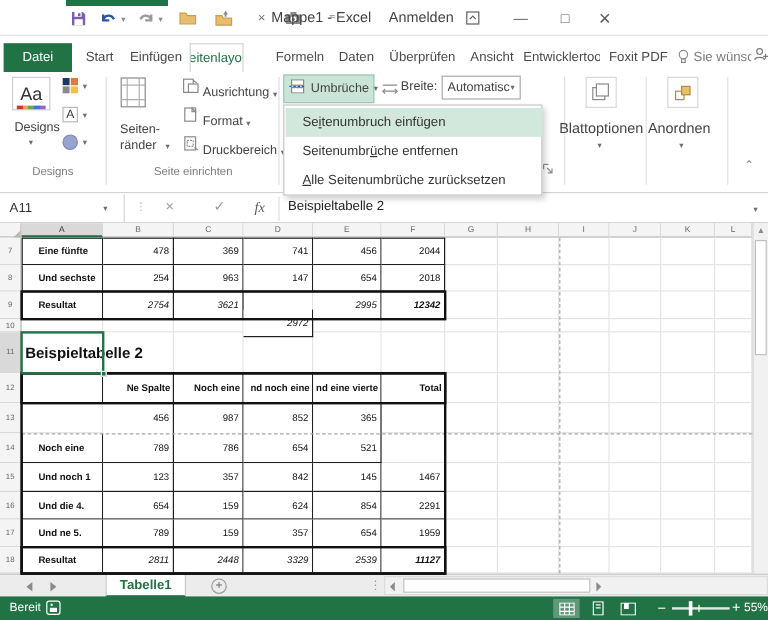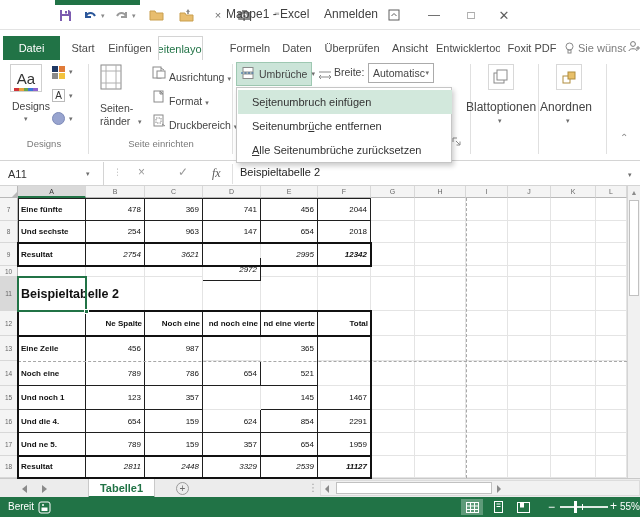--- a/index.html
+++ b/index.html
@@ -38,21 +38,21 @@
   .namebox{left:0;top:0;width:104px;height:23px;border-right:1px solid #d4d4d4;font-size:11px;color:#333;display:flex;align-items:center;padding-left:8px;}
   .fx-sym{top:3px;font-size:12px;color:#9a9a9a;}
   .formula-text{left:240px;top:4px;font-size:11px;color:#222;}
   
   .colhead{top:186px;height:12px;background:#f4f4f4;border-right:1px solid #d8d8d8;border-bottom:1px solid #b8b8b8;font-size:7px;color:#666;display:flex;align-items:center;justify-content:center;}
   .colhead.sel{background:#d9d9d9;border-bottom:2px solid #217346;color:#333;}
   .rowhead{left:0;width:18px;background:#f4f4f4;border-right:1px solid #b8b8b8;border-bottom:1px solid #d8d8d8;font-size:6.5px;color:#666;display:flex;align-items:center;justify-content:center;}
   .rowhead.sel{background:#d9d9d9;}
   .gcell{border-right:1px solid #e4e4e4;border-bottom:1px solid #e4e4e4;background:transparent;}
   .tc{background:#fff;border-right:1px solid #1f1f1f;border-bottom:1px solid #1f1f1f;z-index:2;font-size:8px;color:#111;display:flex;align-items:center;}
-  .tc.lab{font-weight:bold;justify-content:flex-start;padding-left:2px;}
+  .tc.lab{font-weight:bold;justify-content:flex-start;padding-left:13px;}
   .tc.num{justify-content:flex-end;padding-right:3px;}
   .tc.hdr{font-weight:bold;justify-content:flex-end;padding-right:2px;white-space:nowrap;overflow:hidden;}
   .tc.res{font-style:italic;}
   .ovl{z-index:4;pointer-events:none;}
   .dash{z-index:3;pointer-events:none;}
   .sheet-title{z-index:2;font-size:12.5px;font-weight:bold;color:#111;white-space:nowrap;display:flex;align-items:center;}
   
   .vscroll{left:627px;top:186px;width:13px;height:292px;background:#f1f1f1;border-left:1px solid #d4d4d4;}
   .scroll-thumb{background:#fff;border:1px solid #c1c1c1;}
   .arrow-glyph{color:#8a8a8a;font-size:7px;display:flex;align-items:center;justify-content:center;}
@@ -491,32 +491,33 @@
     <div class="abs tc num res" style="left: 203px; top: 72px; width: 58px; height: 23px;">2972</div>
     <div class="abs tc num res" style="left: 261px; top: 57px; width: 57px; height: 23px;">2995</div>
     <div class="abs tc num res" style="left: 318px; top: 57px; width: 53px; height: 23px; font-weight: bold;">12342</div>
     <div class="abs sheet-title" style="left: 21px; top: 91px; width: 160px; height: 34px;">Beispieltabelle 2</div>
     <div class="abs tc lab" style="left: 18px; top: 125px; width: 68px; height: 25px; border-left: 1px solid rgb(31, 31, 31); border-top: 1px solid rgb(31, 31, 31);"></div>
     <div class="abs tc hdr" style="left: 86px; top: 125px; width: 59px; height: 25px; border-top: 1px solid rgb(31, 31, 31);">Ne Spalte</div>
     <div class="abs tc hdr" style="left: 145px; top: 125px; width: 58px; height: 25px; border-top: 1px solid rgb(31, 31, 31);">Noch eine</div>
     <div class="abs tc hdr" style="left: 203px; top: 125px; width: 58px; height: 25px; border-top: 1px solid rgb(31, 31, 31);">nd noch eine</div>
     <div class="abs tc hdr" style="left: 261px; top: 125px; width: 57px; height: 25px; border-top: 1px solid rgb(31, 31, 31);">nd eine vierte</div>
     <div class="abs tc hdr" style="left: 318px; top: 125px; width: 53px; height: 25px; border-top: 1px solid rgb(31, 31, 31);">Total</div>
-    <div class="abs tc lab" style="left: 18px; top: 150px; width: 68px; height: 25px; border-left: 1px solid rgb(31, 31, 31); border-bottom: none;">Eine Zeile</div>
     <div class="abs tc num" style="left: 86px; top: 150px; width: 59px; height: 25px; border-bottom: none;">456</div>
     <div class="abs tc num" style="left: 145px; top: 150px; width: 58px; height: 25px; border-bottom: none;">987</div>
+    <div class="abs tc num" style="left: 203px; top: 150px; width: 58px; height: 25px; border-bottom: none;">852</div>
     <div class="abs tc num" style="left: 261px; top: 150px; width: 57px; height: 25px; border-bottom: none;">365</div>
     <div class="abs tc lab" style="left: 18px; top: 175px; width: 68px; height: 25px; border-left: 1px solid rgb(31, 31, 31);">Noch eine</div>
     <div class="abs tc num" style="left: 86px; top: 175px; width: 59px; height: 25px;">789</div>
     <div class="abs tc num" style="left: 145px; top: 175px; width: 58px; height: 25px;">786</div>
     <div class="abs tc num" style="left: 203px; top: 175px; width: 58px; height: 25px;">654</div>
     <div class="abs tc num" style="left: 261px; top: 175px; width: 57px; height: 25px;">521</div>
     <div class="abs tc lab" style="left: 18px; top: 200px; width: 68px; height: 24px; border-left: 1px solid rgb(31, 31, 31);">Und noch 1</div>
     <div class="abs tc num" style="left: 86px; top: 200px; width: 59px; height: 24px;">123</div>
     <div class="abs tc num" style="left: 145px; top: 200px; width: 58px; height: 24px;">357</div>
+    <div class="abs tc num" style="left: 203px; top: 200px; width: 58px; height: 24px;">842</div>
     <div class="abs tc num" style="left: 261px; top: 200px; width: 57px; height: 24px;">145</div>
     <div class="abs tc num" style="left: 318px; top: 200px; width: 53px; height: 24px;">1467</div>
     <div class="abs tc lab" style="left: 18px; top: 224px; width: 68px; height: 23px; border-left: 1px solid rgb(31, 31, 31);">Und die 4.</div>
     <div class="abs tc num" style="left: 86px; top: 224px; width: 59px; height: 23px;">654</div>
     <div class="abs tc num" style="left: 145px; top: 224px; width: 58px; height: 23px;">159</div>
     <div class="abs tc num" style="left: 203px; top: 224px; width: 58px; height: 23px;">624</div>
     <div class="abs tc num" style="left: 261px; top: 224px; width: 57px; height: 23px;">854</div>
     <div class="abs tc num" style="left: 318px; top: 224px; width: 53px; height: 23px;">2291</div>
     <div class="abs tc lab" style="left: 18px; top: 247px; width: 68px; height: 23px; border-left: 1px solid rgb(31, 31, 31);">Und ne 5.</div>
     <div class="abs tc num" style="left: 86px; top: 247px; width: 59px; height: 23px;">789</div>

